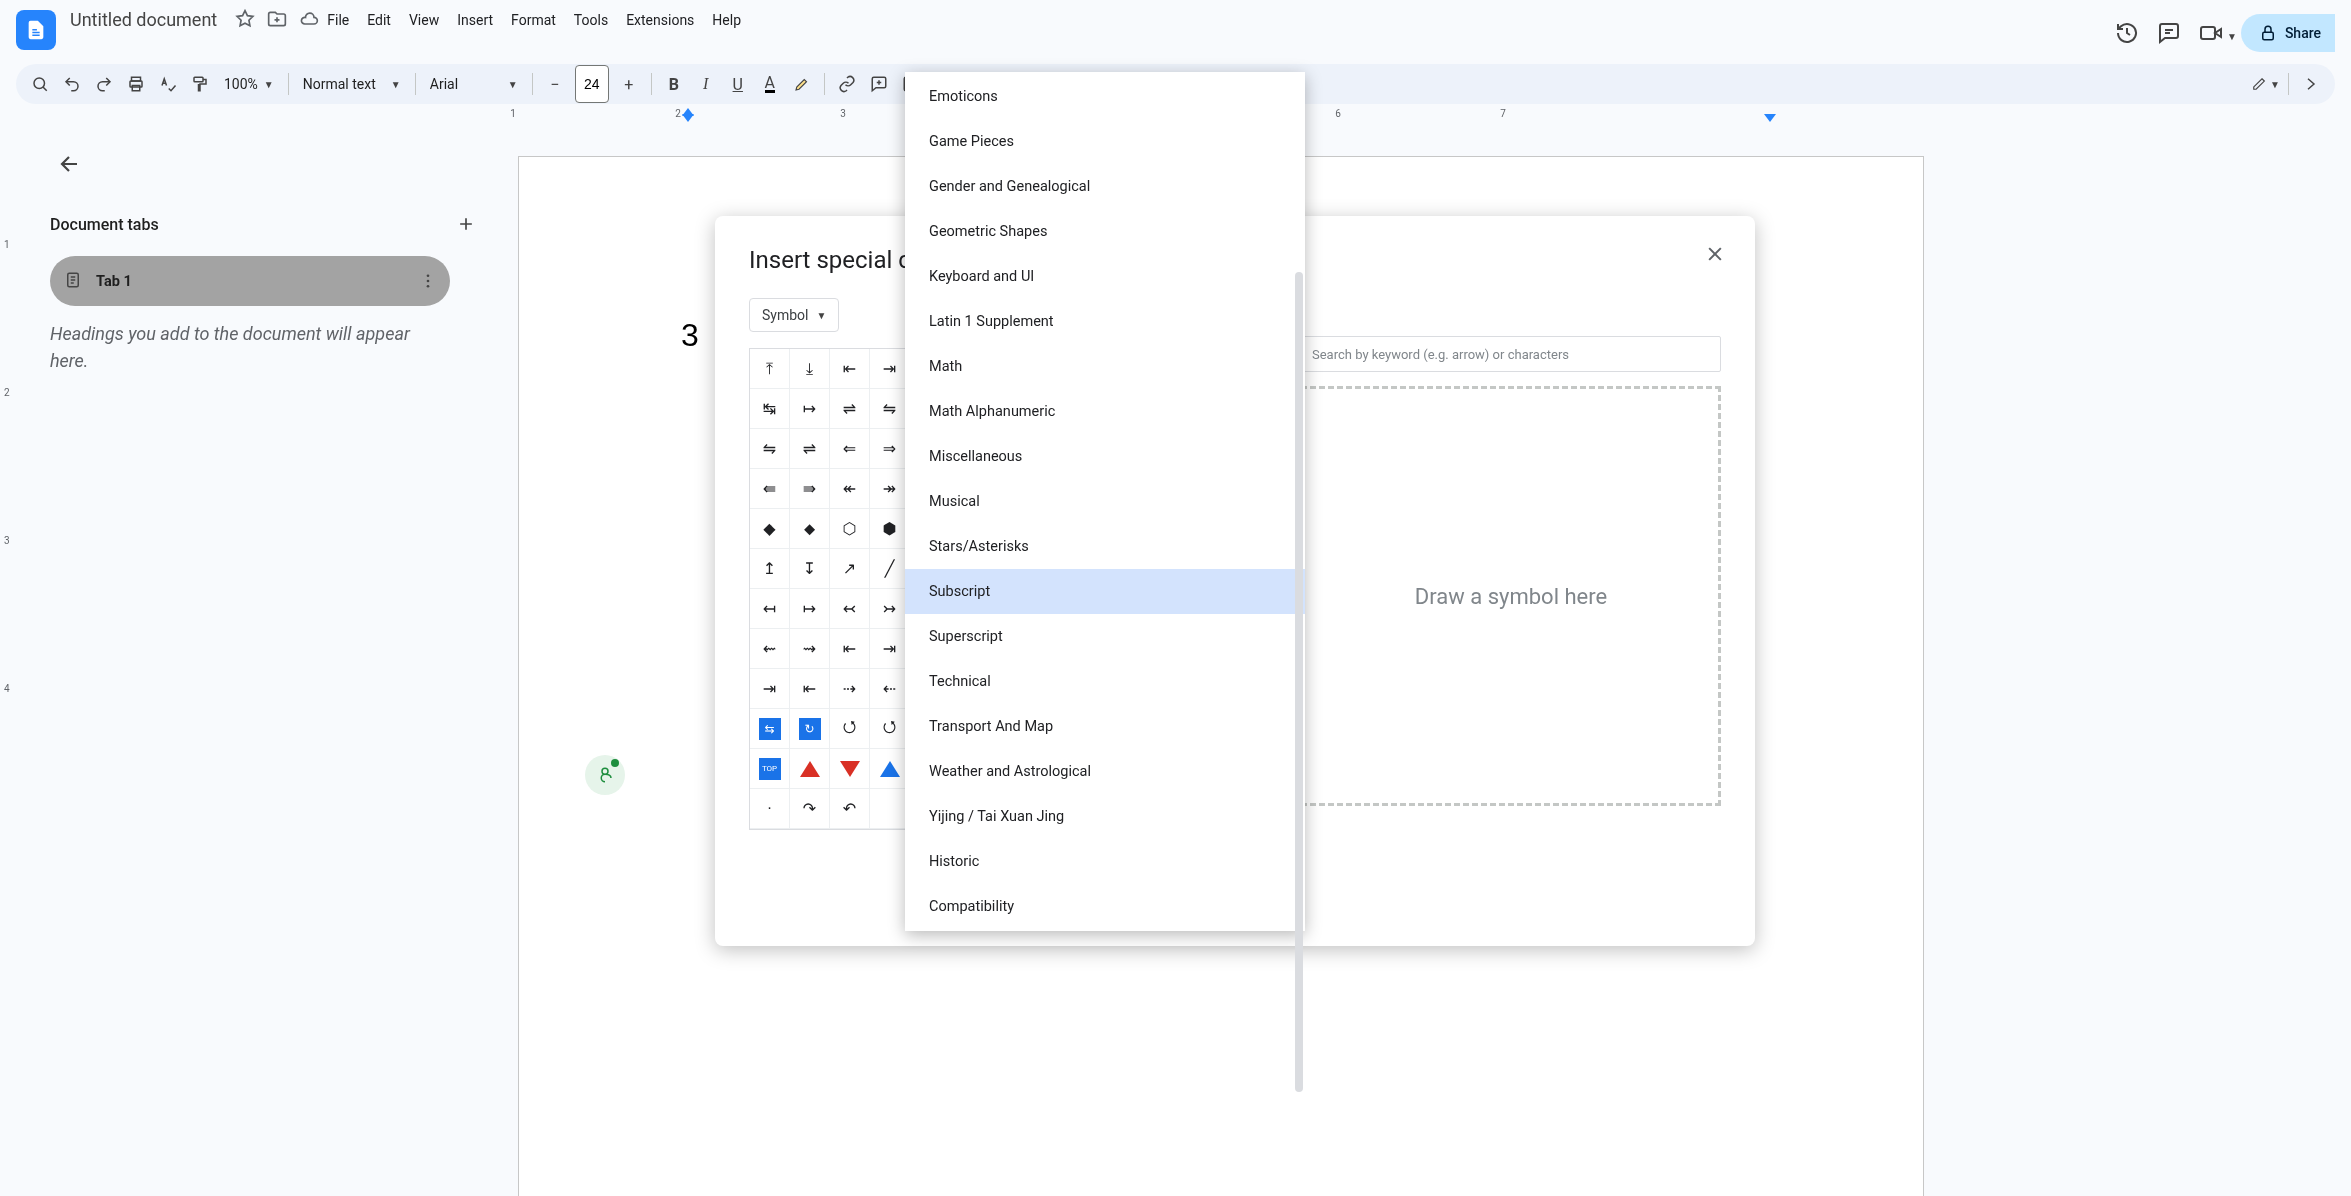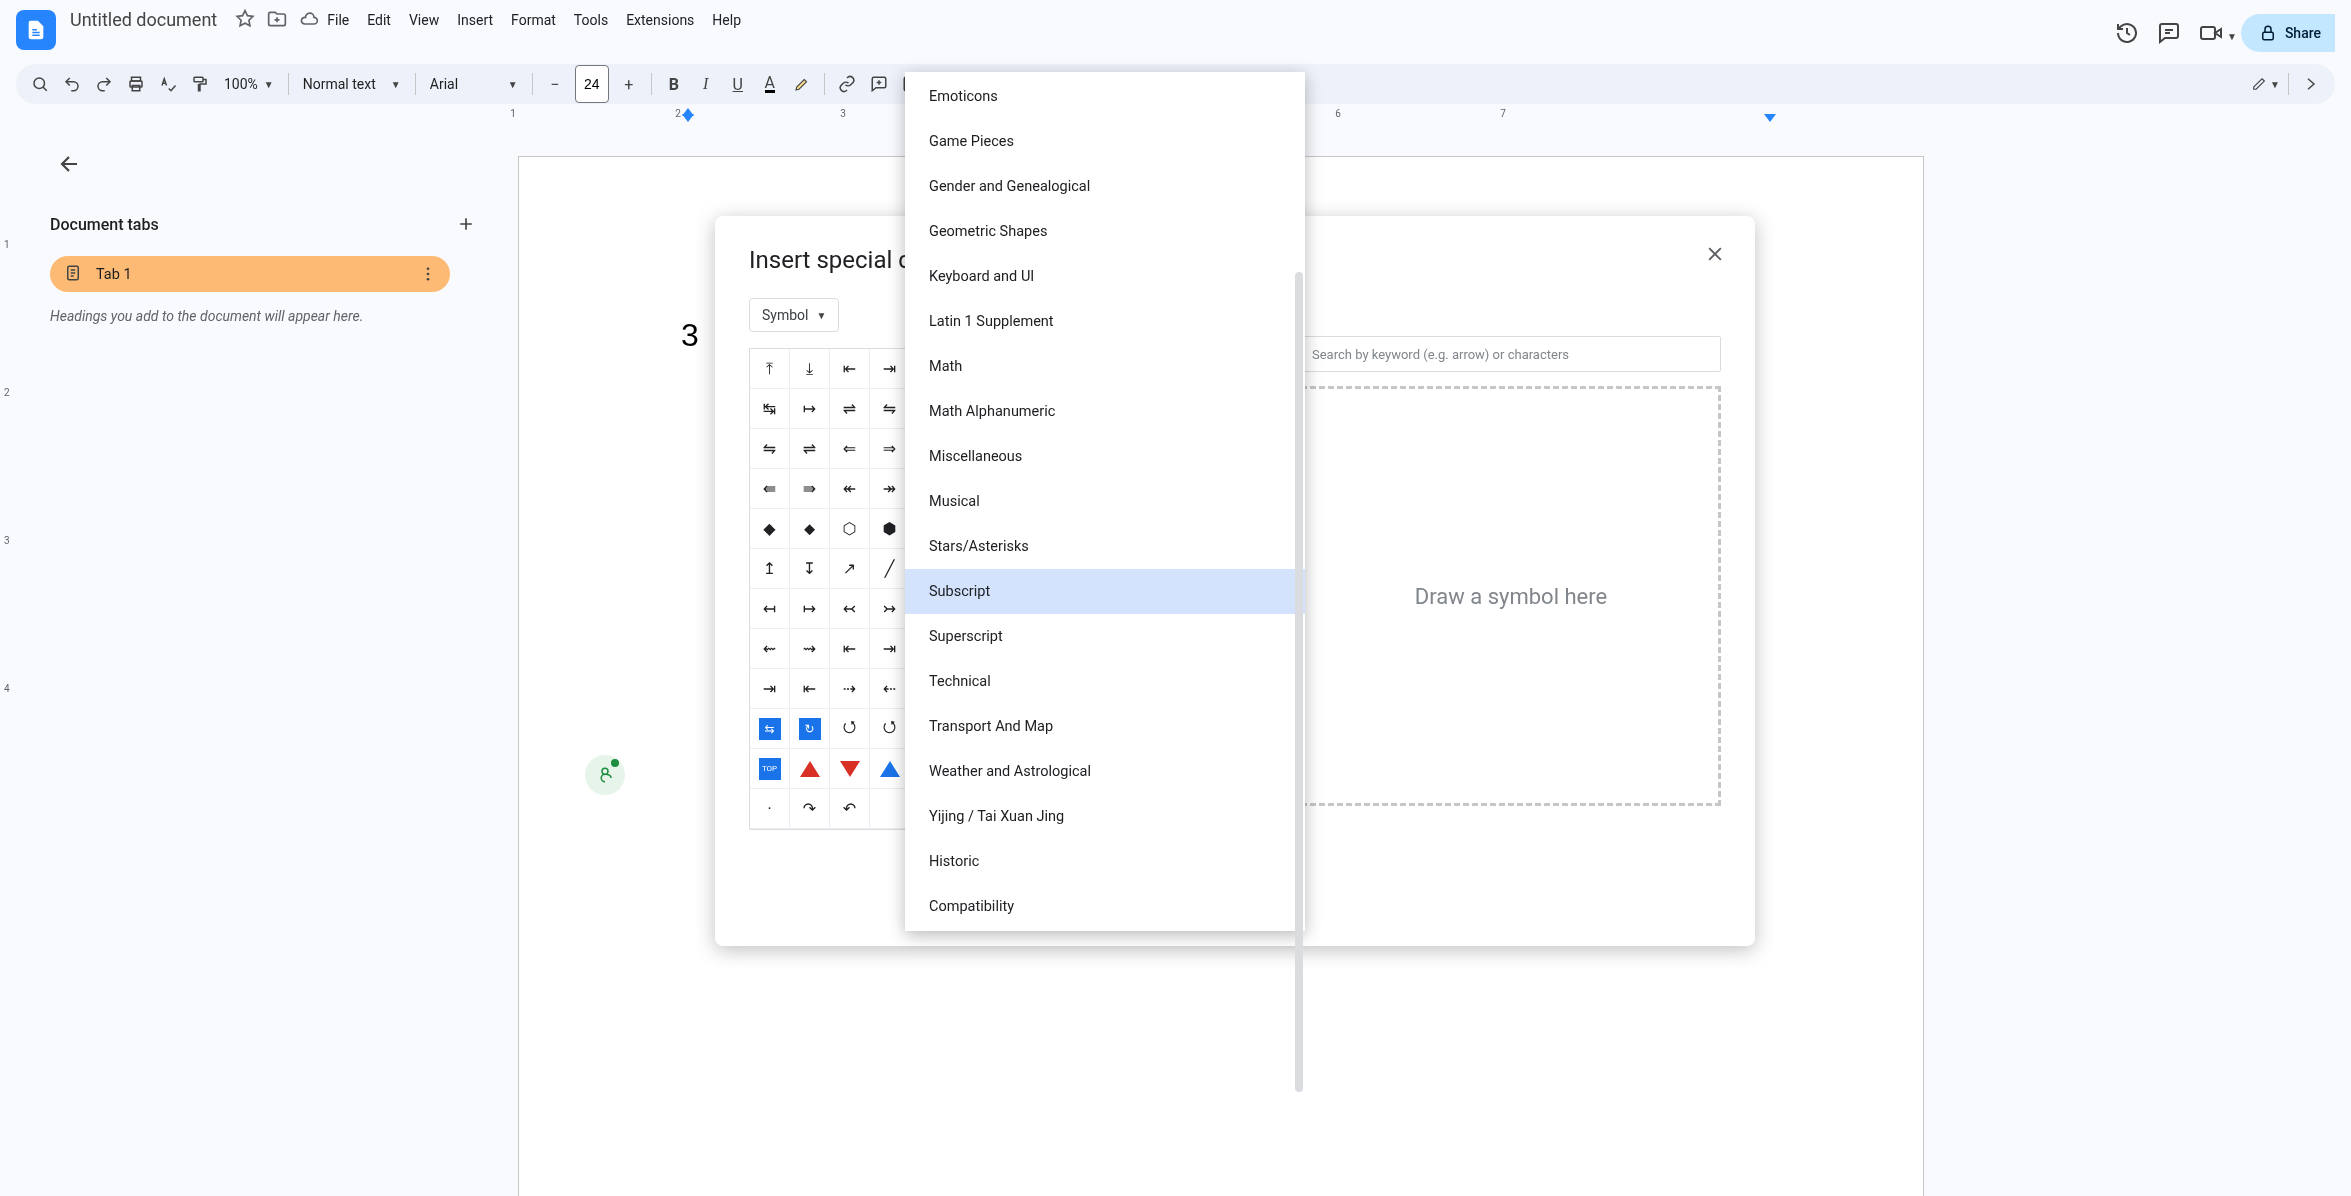--- a/index.html
+++ b/index.html
@@ -35,25 +35,25 @@
   .marker-up   { border-left:6px solid transparent; border-right:6px solid transparent; border-bottom:8px solid #2684fc;}
   
   .workspace { position:absolute; left:0; right:0; top:124px; bottom:0; display:flex; }
   .v-ruler { width:22px; background:#f8fafd; position:relative; font-size:10px; color:#606368; border-right:0;}
   .v-ruler .vnum{ position:absolute; left:4px; transform:translateY(-50%);}
   .left-panel { width:486px; background:#f8fafd; padding:20px 28px; }
   .back-btn { width:40px; height:40px; display:flex; align-items:center; justify-content:center; color:#444; border-radius:50%; cursor:pointer; margin-bottom:26px;}
   .dt-head { display:flex; align-items:center; justify-content:space-between; margin-bottom:18px;}
   .dt-title { font-size:16px; font-weight:500; color:#1f1f1f;}
   .add-btn { width:28px;height:28px; display:flex;align-items:center;justify-content:center; color:#444; cursor:pointer;}
-  .tab-chip { background:#fdba74; border-radius:28px; height:36px; display:flex; align-items:center; padding:0 10px 0 14px; gap:12px; margin-bottom:14px; width: 400px;}
+  .tab-chip { background:#a3a3a3; border-radius:28px; height:50px; display:flex; align-items:center; padding:0 10px 0 14px; gap:12px; margin-bottom:14px; width: 400px; font-weight: bold;}
   .tab-chip .doc-ico{ width:20px;height:20px;color:#444;}
   .tab-chip .lbl{ font-size:14.5px; color:#1f1f1f; flex:1;}
   .tab-chip .more{ width:24px;height:24px; display:flex;align-items:center;justify-content:center;color:#444;}
-  .hint { font-size:14px; color:#606368; font-style:italic; line-height:1.5; max-width: 360px;}
+  .hint { font-size:18px; color:#606368; font-style:italic; line-height:1.5; max-width: 360px;}
   
   .page-area { flex:1; position:relative; overflow:hidden;}
   .page { position:absolute; left:10px; top:32px; width:1406px; height:2000px; background:#fff; border:1px solid #c7c7c7;}
   .page-content { position:absolute; left:162px; top:160px; font-family: Arial, sans-serif; font-size:32px; color:#000;}
   .presence { position:absolute; left:66px; top:598px; width:40px;height:40px; border-radius:50%; background:#e6f4ea; display:flex;align-items:center;justify-content:center;}
   .presence::after{ content:""; position:absolute; top:4px; right:6px; width:8px;height:8px;border-radius:50%;background:#1e8e3e;}
   .presence svg{ width:18px;height:18px; stroke:#1e8e3e; fill:none; stroke-width:2;}
   
   .dialog { position:absolute; left:715px; top:216px; width:1040px; height:730px; background:#fff; border-radius:8px; box-shadow:0 4px 20px rgba(0,0,0,.25); padding:30px 34px;}
   .dialog h2{ margin:0 0 24px 0; font-size:24px; font-weight:400; color:#202124;}

